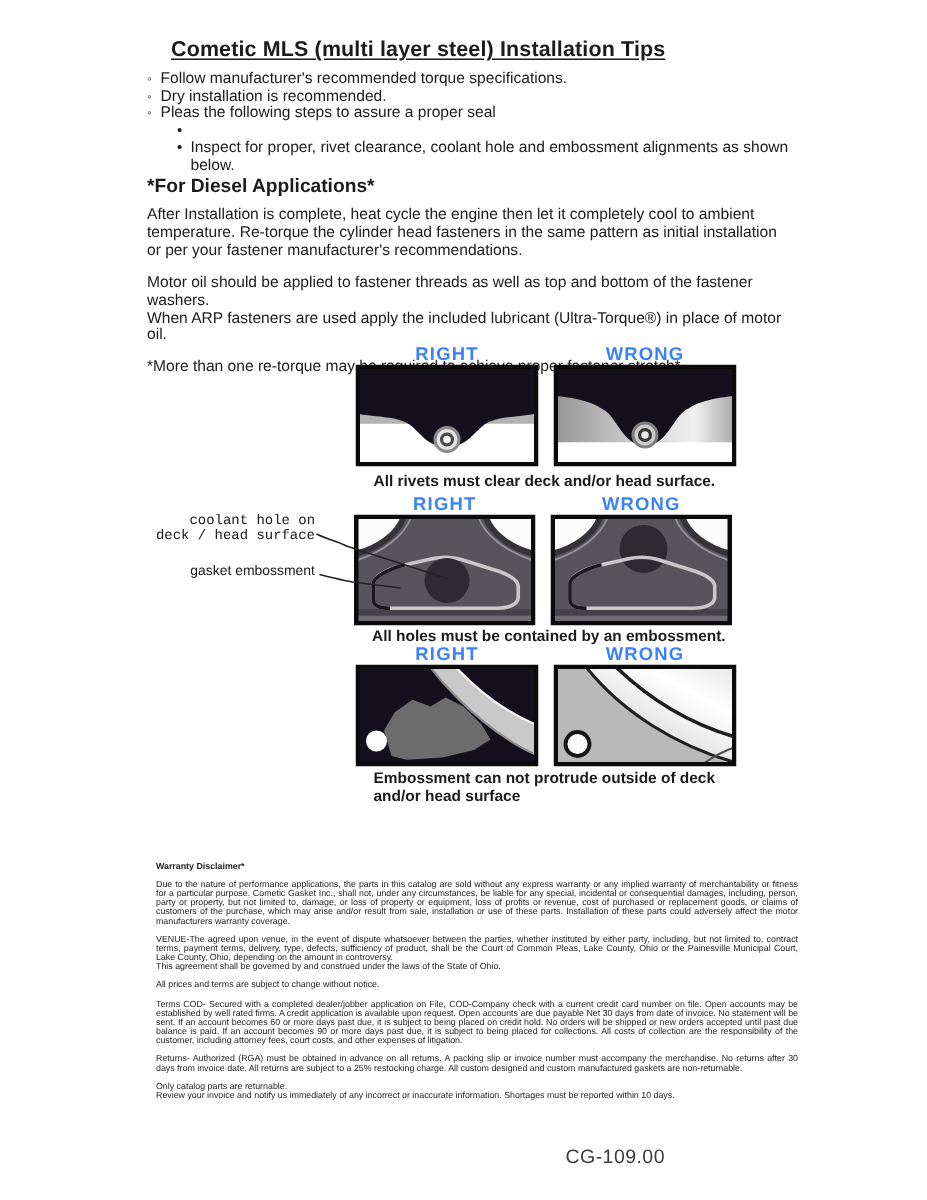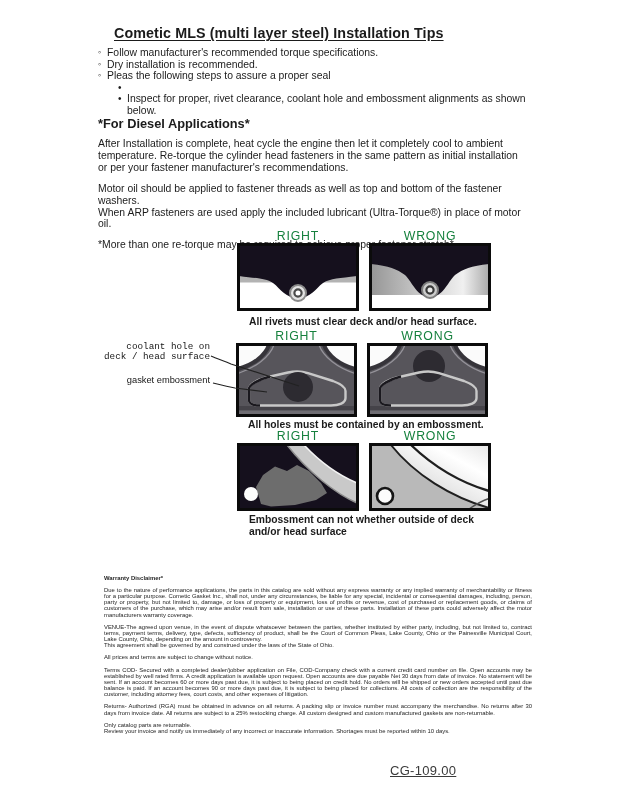--- a/index.html
+++ b/index.html
@@ -19,39 +19,39 @@
   .tip-row.sub .marker{font-size:10px;}
   
   .diesel{position:absolute;left:98px;top:116px;width:438px;}
   .diesel h2{font-size:12.8px;font-weight:bold;margin:0 0 7px 0;}
   .diesel p{font-size:10.4px;line-height:11.9px;margin:0 0 9px 0;white-space:pre-line;}
   .diesel p.note{margin:0;}
   
   .pair{position:absolute;}
   .pair .lbl{
     position:absolute;top:0;width:122px;text-align:center;
-    font-size:12.3px;letter-spacing:.8px;color:#15803d;
+    font-size:12.3px;letter-spacing:.8px;color:#3b82f6;font-weight:bold;
   }
   .pair svg{position:absolute;display:block;}
   .pair .caption{
     position:absolute;left:12px;font-size:10.3px;font-weight:bold;line-height:11.5px;white-space:pre-line;
   }
   
   .ann{
     position:absolute;left:100px;width:110px;text-align:right;
     font-size:9.3px;line-height:10px;color:#161616;white-space:pre-line;
   }
   .leader{position:absolute;left:205px;top:348px;pointer-events:none;}
   
   .legal{position:absolute;left:104px;top:575px;width:428px;color:#242424;}
   .legal .lh{font-size:5.9px;font-weight:bold;margin:0 0 6px 0;}
   .legal .lp{font-size:5.9px;line-height:6.15px;text-align:justify;margin:0;}
   .legal .lp.gap{margin-top:6px;}
   
-  .footer-code{position:absolute;left:390px;top:763px;font-size:13px;letter-spacing:.3px;color:#3a3a3a;text-decoration:underline;}
+  .footer-code{position:absolute;left:377px;top:763px;font-size:13px;letter-spacing:.3px;color:#3a3a3a;}
 </style>
 </head>
 <body>
 
 <div class="page">
 
   <div class="header">
     <div class="doc-title">Cometic MLS (multi layer steel) Installation Tips</div>
     <div class="tip-row">
       <span class="marker">◦</span>
@@ -190,21 +190,21 @@
       </defs>
       <rect x="1.5" y="1.5" width="119" height="65" fill="url(#gw3)"></rect>
       <path d="M2,2 L22,2 C46,32 82,54 120,65 L120,66.5 L2,66.5 Z" fill="#b9b9b9"></path>
       <path d="M22,2 C46,32 82,54 120,65" stroke="#1f1f1f" stroke-width="2" fill="none"></path>
       <path d="M42,2 C66,25 93,40 120,48" stroke="#1f1f1f" stroke-width="2.4" fill="none"></path>
       <path d="M100,66 C108,60.5 114,57.5 120,55.5" stroke="#4f4f4f" stroke-width="1.4" fill="none"></path>
       <circle cx="16" cy="53" r="8" fill="#fcfcfc" stroke="#161616" stroke-width="2.6"></circle>
       <rect x="1.5" y="1.5" width="119" height="65" fill="none" stroke="#0b0b0b" stroke-width="3"></rect>
     </svg>
 
-    <div class="caption" style="top:85px;width:260px;">Embossment can not whether outside of deck
+    <div class="caption" style="top:85px;width:260px;">Embossment can not protrude outside of deck
 and/or head surface</div>
   </div>
 
   <div class="legal">
     <div class="lh">Warranty Disclaimer*</div>
     <p class="lp">Due to the nature of performance applications, the parts in this catalog are sold without any express warranty or any implied warranty of merchantability or fitness for a particular purpose.  Cometic Gasket Inc., shall not, under any circumstances, be liable for any special, incidental or consequential damages, including, person, party or property, but not limited to, damage, or loss of property or equipment, loss of profits or revenue, cost of purchased or replacement goods, or claims of customers of the purchase, which may arise and/or result from sale, installation or use of these parts.  Installation of these parts could adversely affect the motor manufacturers warranty coverage.</p>
     <p class="lp gap">VENUE-The agreed upon venue, in the event of dispute whatsoever between the parties, whether instituted by either party, including, but not limited to, contract terms, payment terms, delivery, type, defects, sufficiency of product, shall be the Court of Common Pleas, Lake County, Ohio or the Painesville Municipal Court, Lake County, Ohio, depending on the amount in controversy.</p>
     <p class="lp">This agreement shall be governed by and construed under the laws of the State of Ohio.</p>
     <p class="lp gap">All prices and terms are subject to change without notice.</p>
     <p class="lp gap">Terms COD- Secured with a completed dealer/jobber application on File, COD-Company check with a current credit card number on file.  Open accounts may be established by well rated firms.  A credit application is available upon request.  Open accounts are due payable Net 30 days from date of invoice.  No statement will be sent.  If an account becomes 60 or more days past due, it is subject to being placed on credit hold.  No orders will be shipped or new orders accepted until past due balance is paid.  If an account becomes 90 or more days past due, it is subject to being placed for collections.  All costs of collection are the responsibility of the customer, including attorney fees, court costs, and other expenses of litigation.</p>

